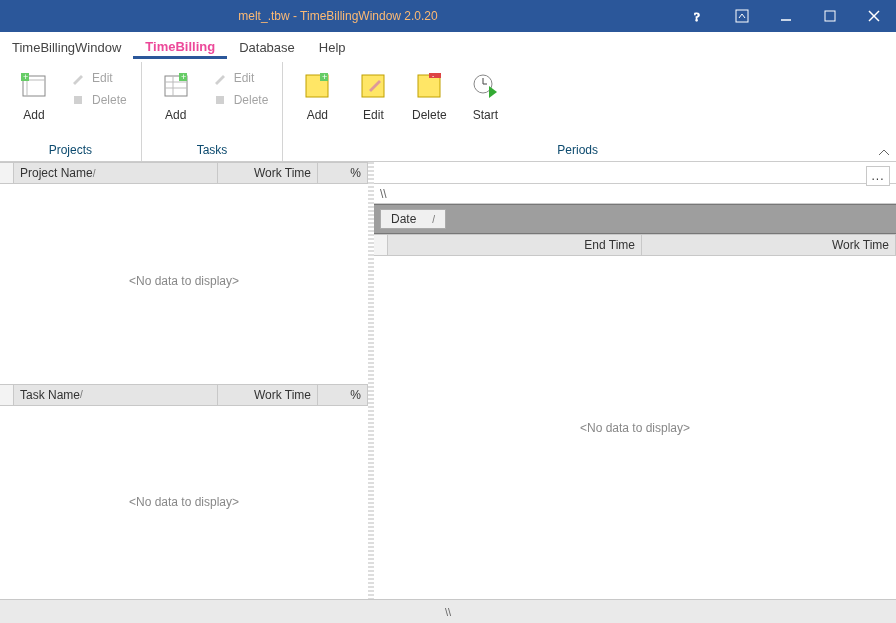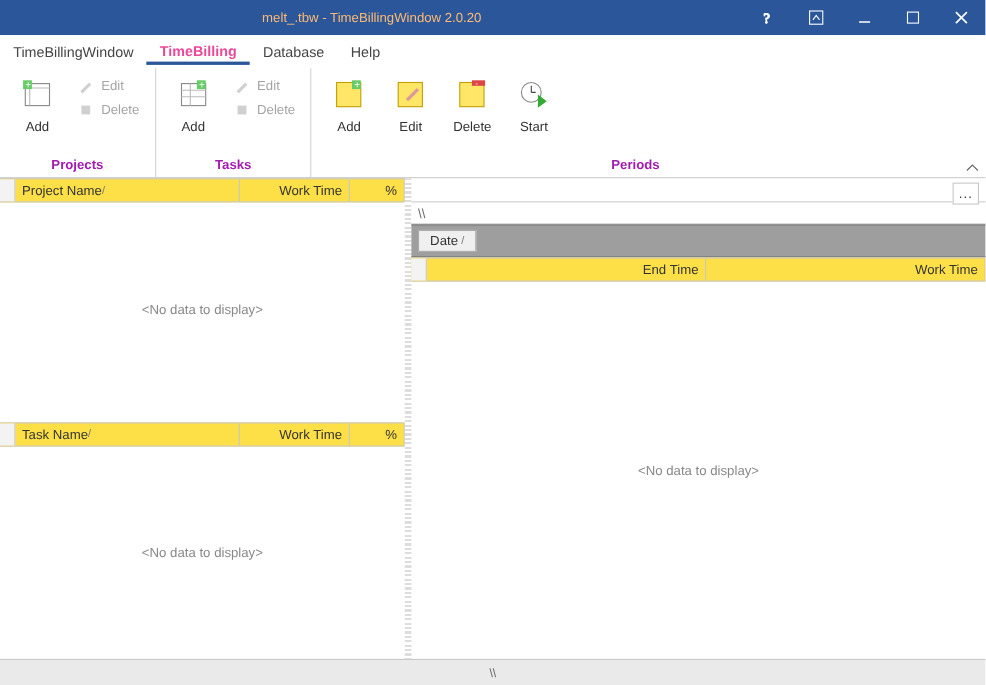--- a/index.html
+++ b/index.html
@@ -12,45 +12,45 @@
   .titlebar .ctl { width: 44px; height: 32px; display: flex; align-items: center; justify-content: center; }
   .titlebar .ctl svg { stroke: #fff; fill: none; }
 
   .menubar { height: 30px; display: flex; align-items: center; padding: 0 0; background: #fff; font-size: 13px; }
   .menuitem { padding: 4px 12px; color: #444; }
   .menuitem.active { color: #ec4899; font-weight: 600; border-bottom: 3px solid #2b579a; padding-bottom: 2px; }
 
   .ribbon { height: 100px; display: flex; background: #fff; border-bottom: 1px solid #ccc; }
   .ribbon-group { border-right: 1px solid #d4d4d4; padding: 4px 8px; display: flex; flex-direction: column; }
   .ribbon-group .body { flex: 1; display: flex; gap: 4px; }
-  .ribbon-group .label { text-align: center; font-size: 12px; color: #a21caf; font-weight: bold; }
+  .ribbon-group .label { text-align: center; font-size: 12px; color: #0c4a6e; }
   .big-btn { width: 52px; display: flex; flex-direction: column; align-items: center; justify-content: flex-start; padding-top: 4px; gap: 6px; }
   .big-btn.disabled { opacity: 0.45; }
   .big-btn .icon { width: 32px; height: 32px; display: flex; align-items: center; justify-content: center; }
   .big-btn .txt { font-size: 12px; }
   .stack { display: flex; flex-direction: column; justify-content: flex-start; gap: 2px; padding-top: 2px; }
   .stack-btn { display: flex; align-items: center; gap: 6px; padding: 2px 6px; min-width: 60px; }
   .stack-btn.disabled { opacity: 0.45; }
   .stack-btn .sicon { width: 16px; height: 16px; display: flex; align-items: center; justify-content: center; }
   .ribbon-collapse { width: 24px; display: flex; align-items: flex-end; justify-content: center; padding-bottom: 4px; color: #666; }
 
   .content { display: flex; height: calc(623px - 32px - 30px - 100px - 24px); }
   .splitter-v { width: 6px; background: repeating-linear-gradient(180deg,#ddd 0 2px,#fff 2px 4px); }
   .splitter-h { height: 6px; }
 
   .left { width: 368px; display: flex; flex-direction: column; }
   .right { flex: 1; display: flex; flex-direction: column; }
 
-  .grid-header { display: flex; background: #fde047; border-top: 1px solid #c8c8c8; border-bottom: 1px solid #c8c8c8; height: 22px; }
+  .grid-header { display: flex; background: #e5e5e5; border-top: 1px solid #c8c8c8; border-bottom: 1px solid #c8c8c8; height: 22px; }
   .grid-header .cell { border-right: 1px solid #c8c8c8; padding: 2px 6px; display: flex; align-items: center; }
   .grid-body { flex: 1; position: relative; }
   .nodata { position: absolute; inset: 0; display: flex; align-items: center; justify-content: center; color: #888; font-size: 12px; }
   .backslash { padding: 2px 6px; color: #666; background: #fff; border-bottom: 1px solid #ccc; height: 20px; display: flex; align-items: center; }
   .grouprow { background: #9e9e9e; height: 30px; display: flex; align-items: center; padding-left: 6px; border-top: 1px solid #777; border-bottom: 1px solid #777; }
-  .grouptab { background: #f0f0f0; border: 1px solid #aaa; padding: 2px 10px; font-size: 12px; display: flex; align-items: center; gap: 3px; }
+  .grouptab { background: #f0f0f0; border: 1px solid #aaa; padding: 2px 10px; font-size: 12px; display: flex; align-items: center; gap: 16px; }
   .menubtn { position: absolute; top: 4px; right: 6px; width: 24px; height: 20px; border: 1px solid #c8c8c8; background: #fff; display: flex; align-items: center; justify-content: center; font-size: 12px; letter-spacing: 1px; }
 
   .statusbar { height: 24px; background: #eaeaea; border-top: 1px solid #c8c8c8; display: flex; align-items: center; justify-content: center; color: #666; font-size: 11px; }
 
   .asc::after { content: ' /'; color: #777; font-size: 10px; }
   .corner { width: 14px; border-right: 1px solid #c8c8c8; background: #f3f3f3; }
 </style>
 </head>
 <body>
 

